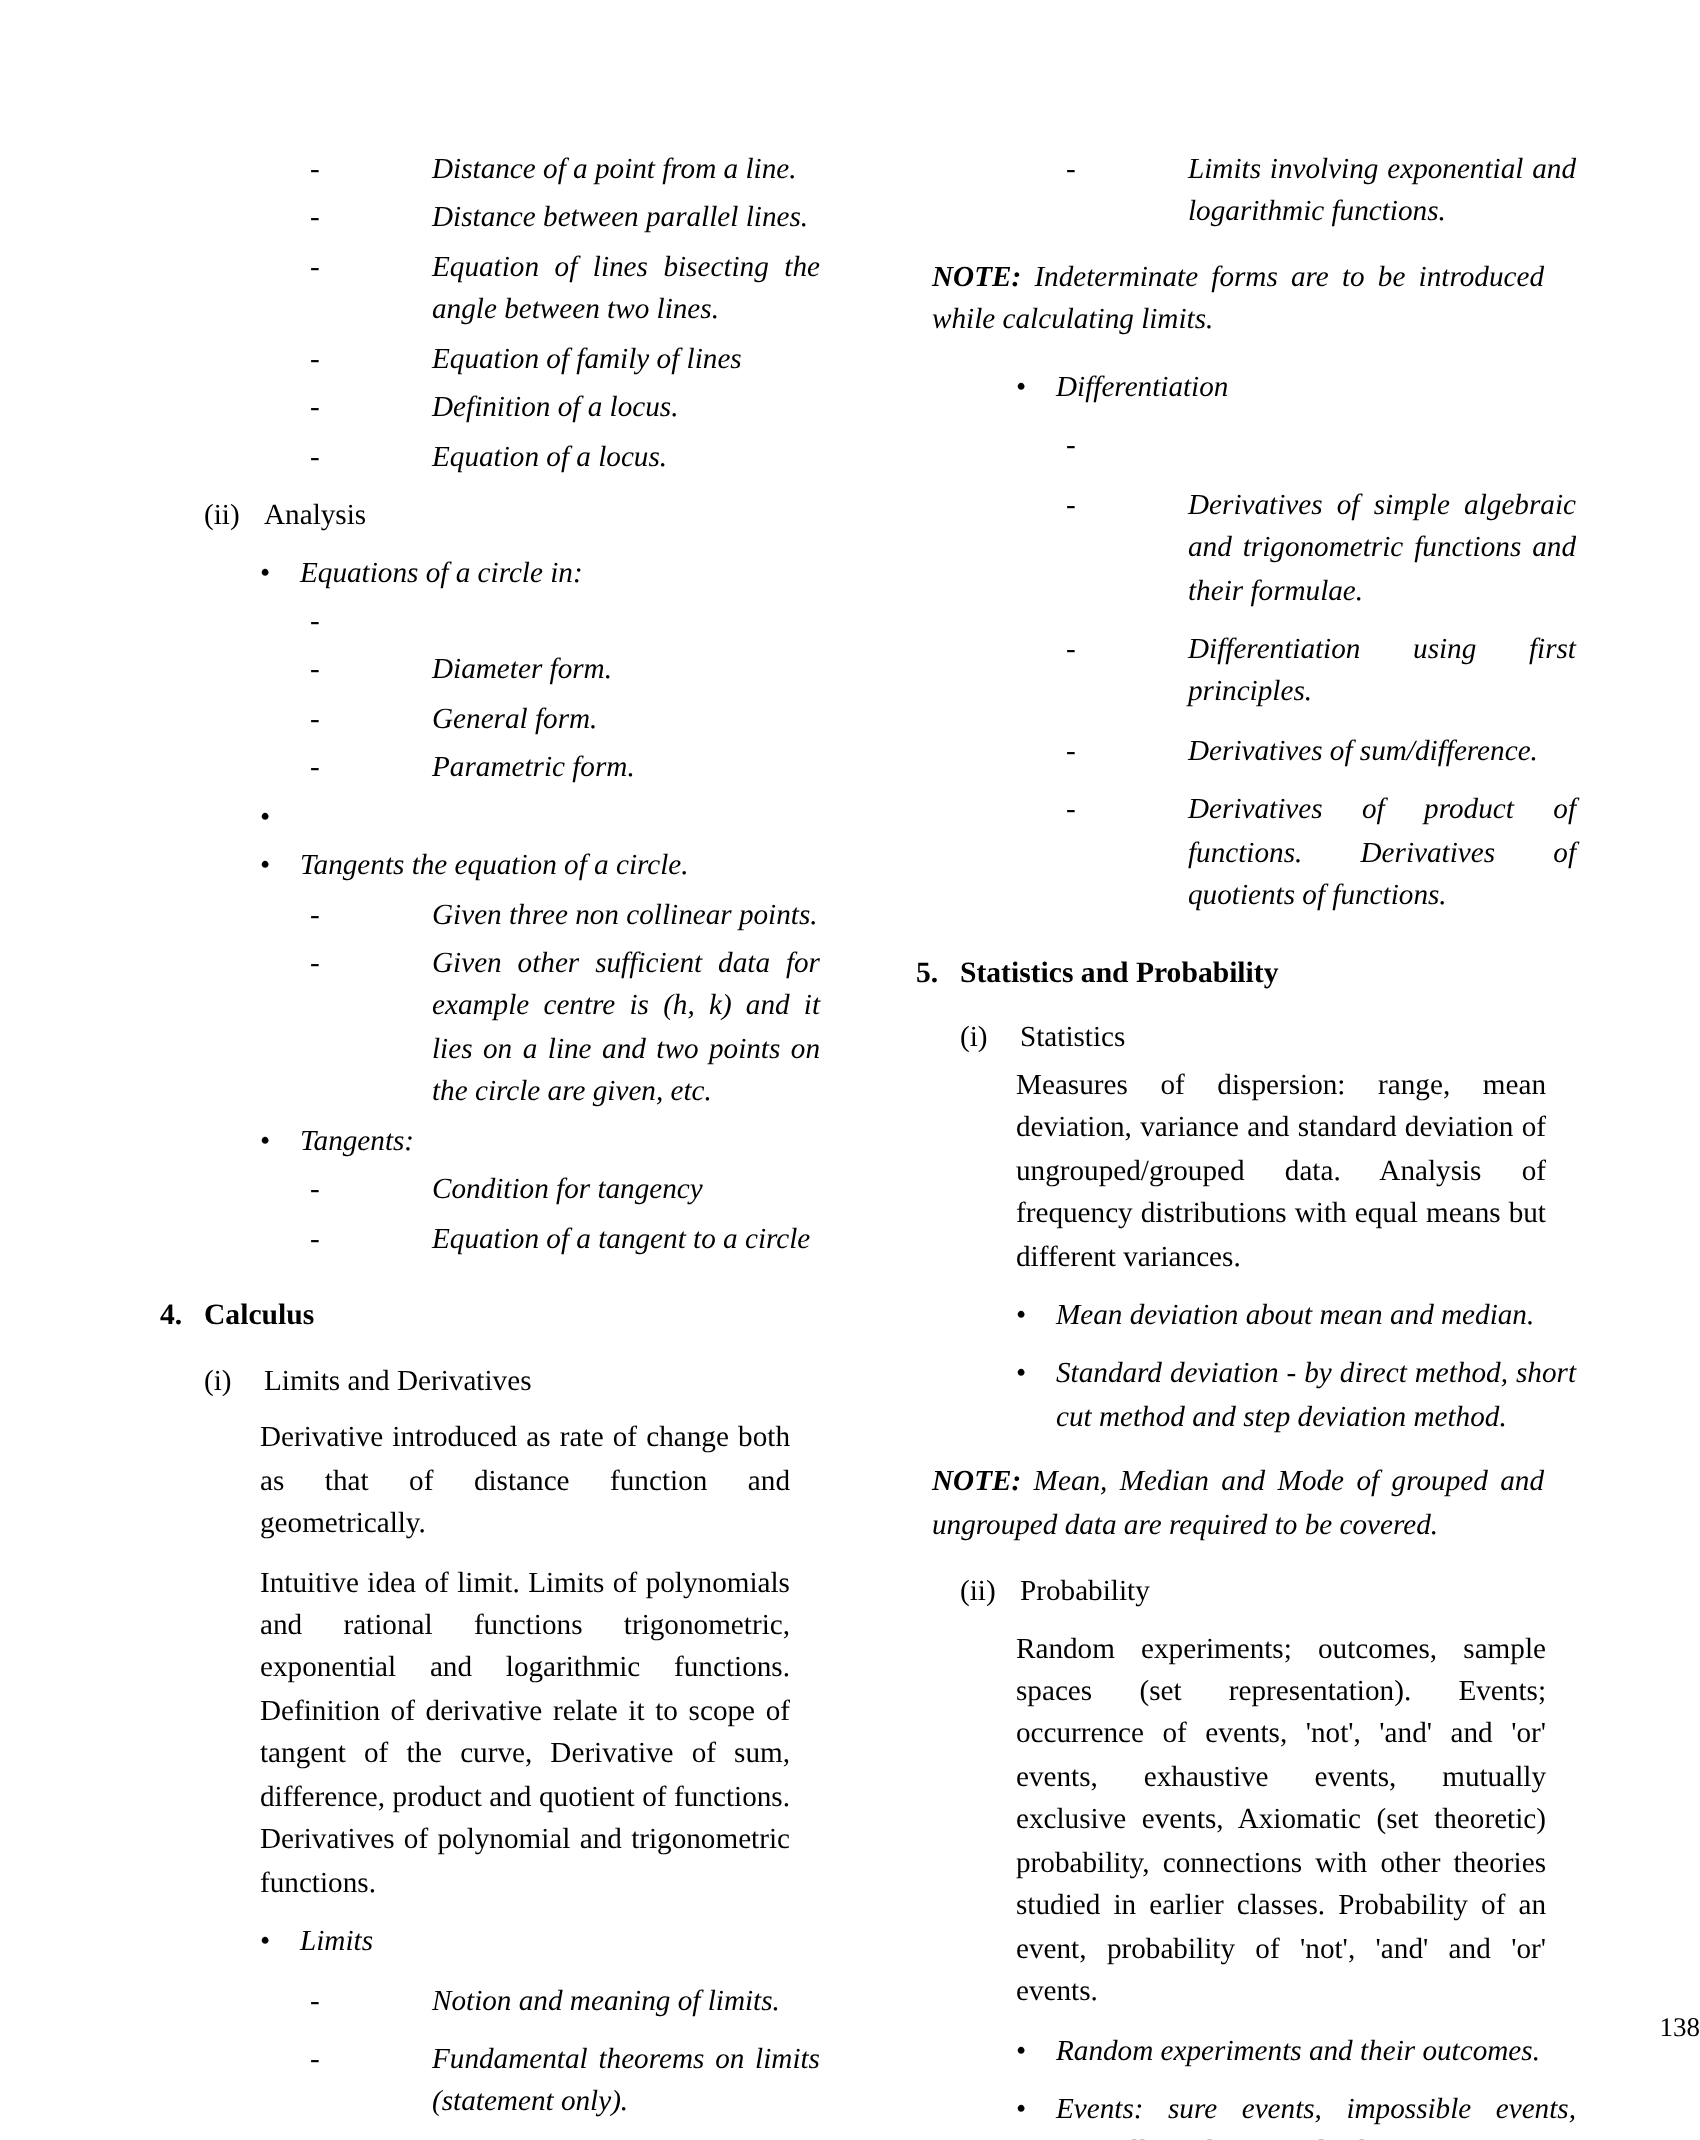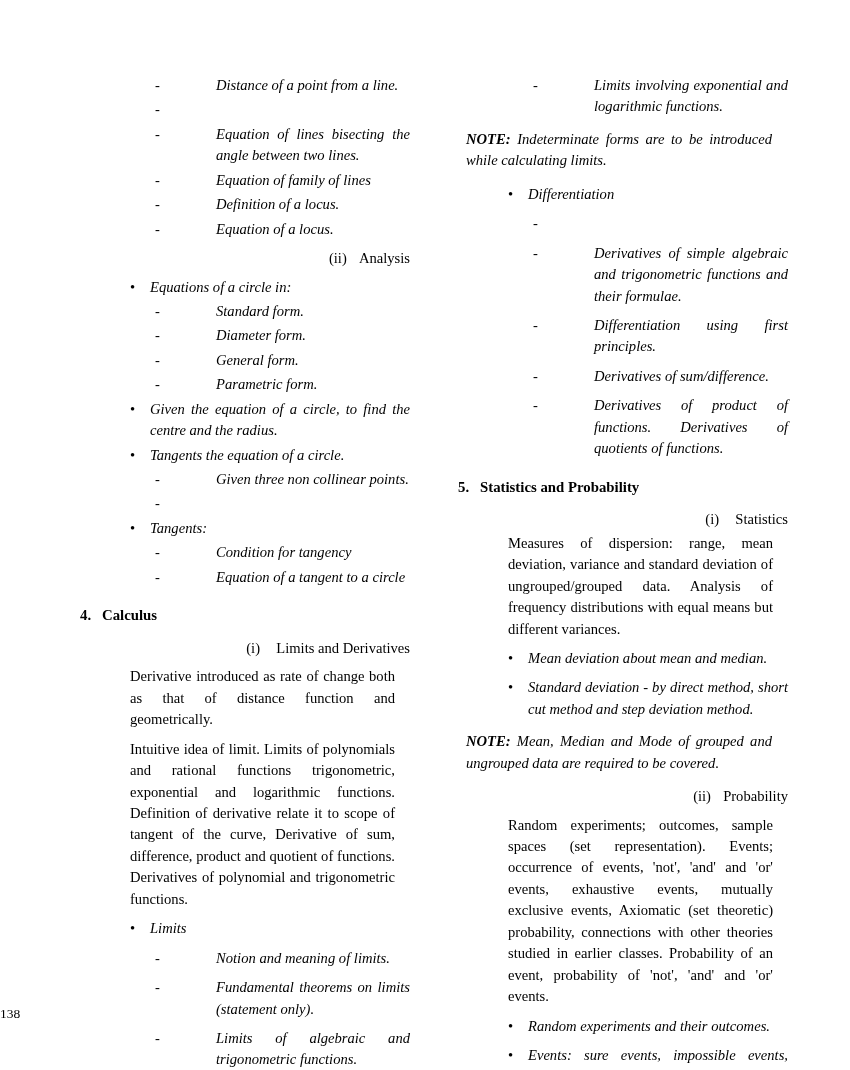--- a/index.html
+++ b/index.html
@@ -42,21 +42,20 @@
     display: flex;
     gap: 8px;
   }
   .num-heading .num { min-width: 14px; }
 
   .roman-heading {
     margin: 0 0 2px 0;
     display: flex;
     gap: 6px;
     padding-left: 22px;
-    justify-content: flex-end;
   }
   .roman-heading .rnum {
     min-width: 24px;
     text-align: left;
   }
 
   .para {
     margin: 0 15px 8px 0;
     text-align: justify;
     text-justify: inter-word;
@@ -110,39 +109,40 @@
   }
 
   .spacer-s { height: 5px; }
   .spacer-l { height: 14px; }
 
   .page-number {
     position: absolute;
     left: 0;
     top: 1006px;
     width: 850px;
-    text-align: left;
+    text-align: right;
     font-size: 13.5px;
   }
 </style>
 </head>
 <body>
 
 <div class="page">
 
   <div class="columns">
 
     <div class="col col-left">
 
       <div class="dash-item">
         <span class="mk">-</span>
         <span class="txt">Distance of a point from a line.</span>
       </div>
       <div class="dash-item">
         <span class="mk">-</span>
+        <span class="txt">Distance between parallel lines.</span>
       </div>
       <div class="dash-item">
         <span class="mk">-</span>
         <span class="txt">Equation of lines bisecting the angle between two lines.</span>
       </div>
       <div class="dash-item">
         <span class="mk">-</span>
         <span class="txt">Equation of family of lines</span>
       </div>
       <div class="dash-item">
@@ -163,50 +163,49 @@
 
       <div class="spacer-s"></div>
 
       <div class="bullet-item">
         <span class="mk">•</span>
         <span class="txt">Equations of a circle in:</span>
       </div>
 
       <div class="dash-item">
         <span class="mk">-</span>
-        <span class="txt">Standard form.</span>
       </div>
       <div class="dash-item">
         <span class="mk">-</span>
         <span class="txt">Diameter form.</span>
       </div>
       <div class="dash-item">
         <span class="mk">-</span>
         <span class="txt">General form.</span>
       </div>
       <div class="dash-item">
         <span class="mk">-</span>
         <span class="txt">Parametric form.</span>
       </div>
 
       <div class="bullet-item">
         <span class="mk">•</span>
-        <span class="txt">Given the equation of a circle, to find the centre and the radius.</span>
       </div>
       <div class="bullet-item">
         <span class="mk">•</span>
         <span class="txt">Tangents the equation of a circle.</span>
       </div>
 
       <div class="dash-item">
         <span class="mk">-</span>
         <span class="txt">Given three non collinear points.</span>
       </div>
       <div class="dash-item">
         <span class="mk">-</span>
+        <span class="txt">Given other sufficient data for example centre is (h, k) and it lies on a line and two points on the circle are given, etc.</span>
       </div>
 
       <div class="bullet-item">
         <span class="mk">•</span>
         <span class="txt">Tangents:</span>
       </div>
       <div class="dash-item">
         <span class="mk">-</span>
         <span class="txt">Condition for tangency</span>
       </div>

